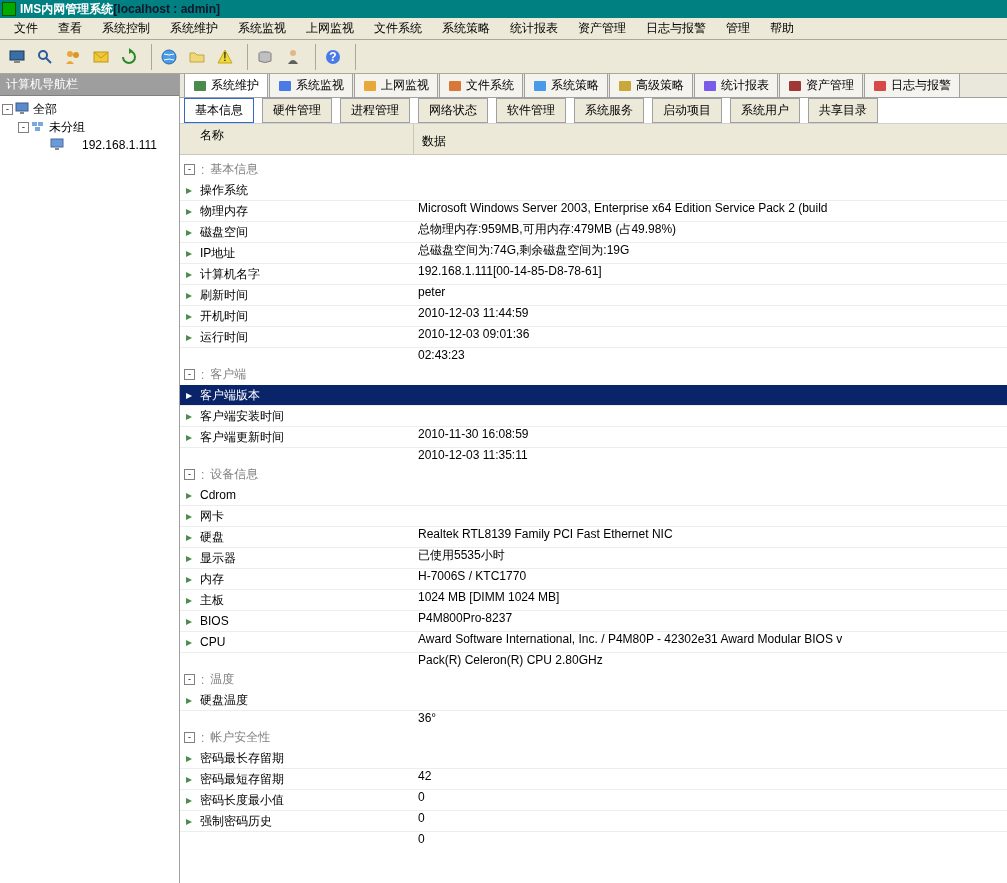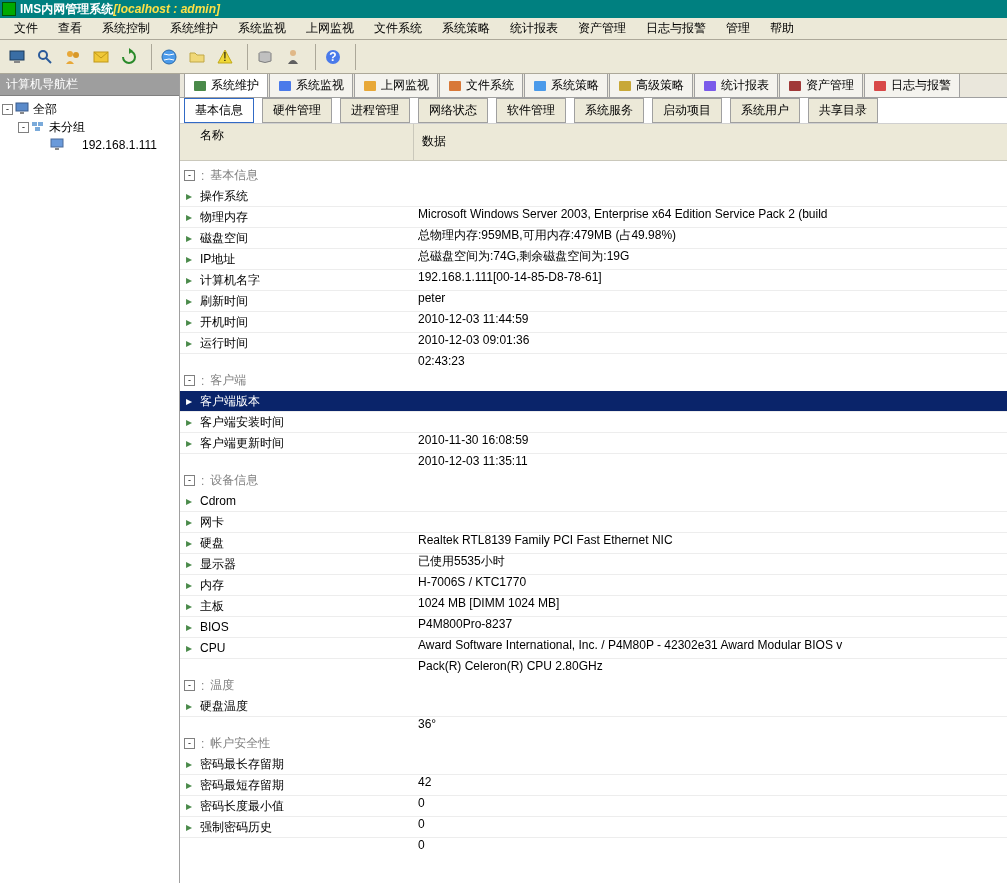--- a/index.html
+++ b/index.html
@@ -1,20 +1,20 @@
 <!DOCTYPE html>
 <html><head>
 <meta charset="utf-8">
 <style>
 * { margin:0; padding:0; box-sizing:border-box; font-family:"SimSun","宋体",Arial,sans-serif; font-size:12px; }
 body { background:#fff; width:1007px; height:883px; overflow:hidden; }
 .titlebar { background:#008080; color:#fff; height:18px; display:flex; align-items:center; padding:0 2px; gap:4px; }
 .app-icon { width:14px; height:14px; background:#0a0; border:1px solid #050; display:inline-block; }
 .titlebar-text { font-weight:bold; }
-.titlebar-text .bracket { color:#fde047;font-style:italic; }
+.titlebar-text .bracket { color:#0f172a; }
 .menubar { height:22px; background:#ece9d8; border-bottom:1px solid #aca899; display:flex; align-items:center; padding:0 4px; }
 .menu-item { padding:2px 10px; cursor:default; }
 .toolbar { height:34px; background:#ece9d8; border-bottom:1px solid #aca899; display:flex; align-items:center; padding:0 4px; gap:2px; }
 .tb-btn { width:26px; height:26px; border:1px solid transparent; border-radius:2px; display:flex; align-items:center; justify-content:center; cursor:default; }
 .tb-btn svg { width:18px; height:18px; }
 .tb-sep { width:6px; height:26px; border-right:1px solid #aca899; margin:0 2px; }
 .main { display:flex; height:calc(883px - 18px - 22px - 34px); }
 .sidebar { width:180px; border-right:1px solid #a0a0a0; display:flex; flex-direction:column; }
 .side-title { background:#9e9e9e; color:#fff; padding:2px 6px; border-bottom:1px solid #808080; }
 .tree { padding:4px 2px; overflow:auto; flex:1; }
@@ -25,21 +25,21 @@
 .exp-box { width:11px; height:11px; border:1px solid #808080; font-size:9px; line-height:9px; text-align:center; font-family:monospace; color:#000; }
 .tree-icon { width:16px; height:14px; display:inline-flex; align-items:center; justify-content:center; }
 .content { flex:1; display:flex; flex-direction:column; overflow:hidden; }
 .top-tabs { height:24px; background:#eae7dc; border-bottom:1px solid #a0a0a0; display:flex; align-items:flex-end; padding-left:4px; overflow:hidden; }
 .top-tab { display:flex; align-items:center; padding:3px 8px; border:1px solid #a0a0a0; border-bottom:none; background:#f4f3ee; margin-right:1px; gap:4px; cursor:default; white-space:nowrap; }
 .top-tab.active { background:#fff; border-bottom:1px solid #fff; margin-bottom:-1px; }
 .tab-icon { width:14px; height:14px; }
 .sub-tabs { height:26px; background:#fff; display:flex; align-items:center; padding:3px 4px; gap:8px; border-bottom:1px solid #d0d0d0; }
 .sub-tab { padding:3px 10px; border:1px solid #a0a0a0; background:#ece9d8; cursor:default; white-space:nowrap; }
 .sub-tab.active { border-color:#316ac5; background:#fff; }
-.grid-header { height:37px; background:#ece9d8; border-bottom:1px solid #cac8bb; display:flex; }
+.grid-header { height:31px; background:#ece9d8; border-bottom:1px solid #cac8bb; display:flex; }
 .gh-col1 { width:234px; padding:3px 8px 3px 20px; border-right:1px solid #cac8bb; }
 .gh-col2 { flex:1; padding:9px 8px; }
 .grid-body { flex:1; overflow:auto; background:#fff; }
 .group-row { display:flex; align-items:center; padding:6px 4px 2px; color:#808080; gap:6px; }
 .group-box { width:11px; height:11px; border:1px solid #808080; font-size:9px; line-height:9px; text-align:center; color:#000; }
 .group-colon { color:#808080; }
 .data-row { display:flex; align-items:center; height:21px; border-bottom:1px solid #ededed; }
 .data-row.sel { background:#0a246a; color:#fff; }
 .row-arrow { width:18px; display:flex; justify-content:center; color:#4a8a4a; }
 .data-row.sel .row-arrow { color:#fff; }

